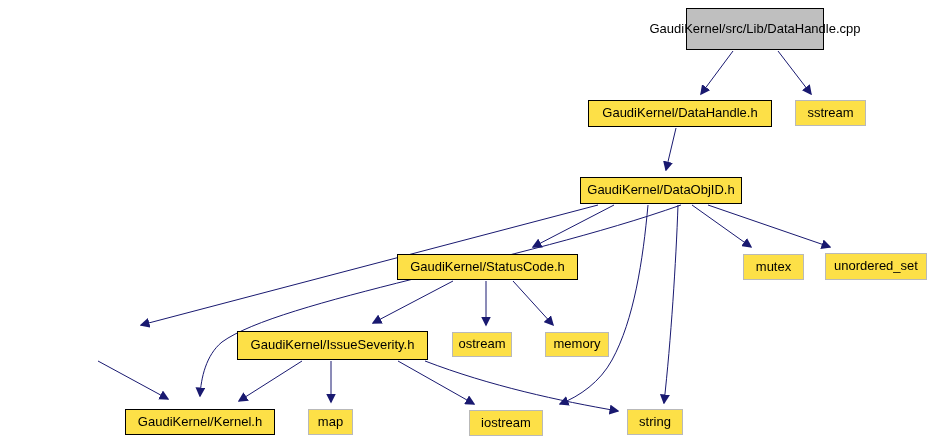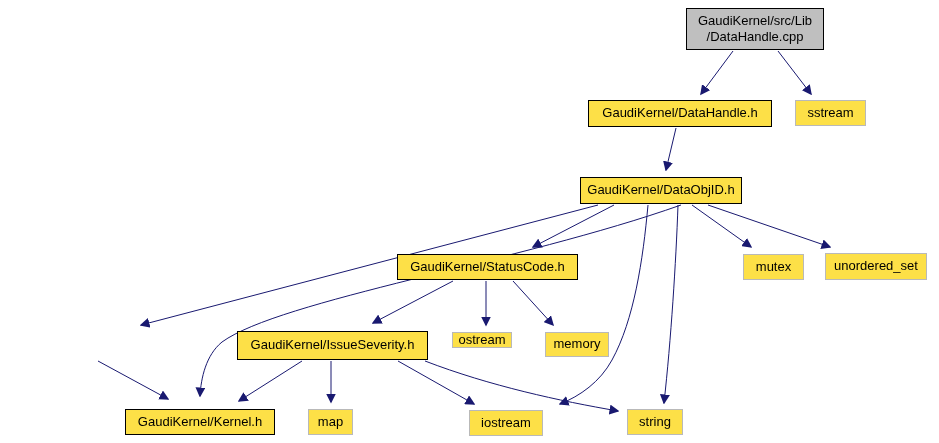--- a/index.html
+++ b/index.html
@@ -16,21 +16,21 @@
     position:absolute;z-index:2;
     display:flex;align-items:center;justify-content:center;
     box-sizing:border-box;
     background:#fde047;
     border:1px solid #000000;
     font-size:13px;color:#000000;
     white-space:nowrap;
     text-align:center;
     line-height:1.25;
   }
-  .node.src{background:#bfbfbf;flex-direction:column;}
+  .node.src{background:#bfbfbf;}
   .node.sys{border-color:#b9b9b9;}
   .node span{display:block;}
 </style>
 </head>
 <body>
 
 <div class="graph">
 
   <svg class="edges" width="939" height="443" viewBox="0 0 939 443">
     <defs>
@@ -87,21 +87,21 @@
 
   <div class="node sys" style="left:825px;top:253px;width:102px;height:27px">
     <span>unordered_set</span>
   </div>
 
 
   <div class="node hdr" style="left:237px;top:331px;width:191px;height:29px">
     <span>GaudiKernel/IssueSeverity.h</span>
   </div>
 
-  <div class="node sys" style="left:452px;top:332px;width:60px;height:16px">
+  <div class="node sys" style="left:452px;top:332px;width:60px;height:25px">
     <span>ostream</span>
   </div>
 
   <div class="node sys" style="left:545px;top:332px;width:64px;height:25px">
     <span>memory</span>
   </div>
 
   <div class="node hdr" style="left:125px;top:409px;width:150px;height:26px">
     <span>GaudiKernel/Kernel.h</span>
   </div>

